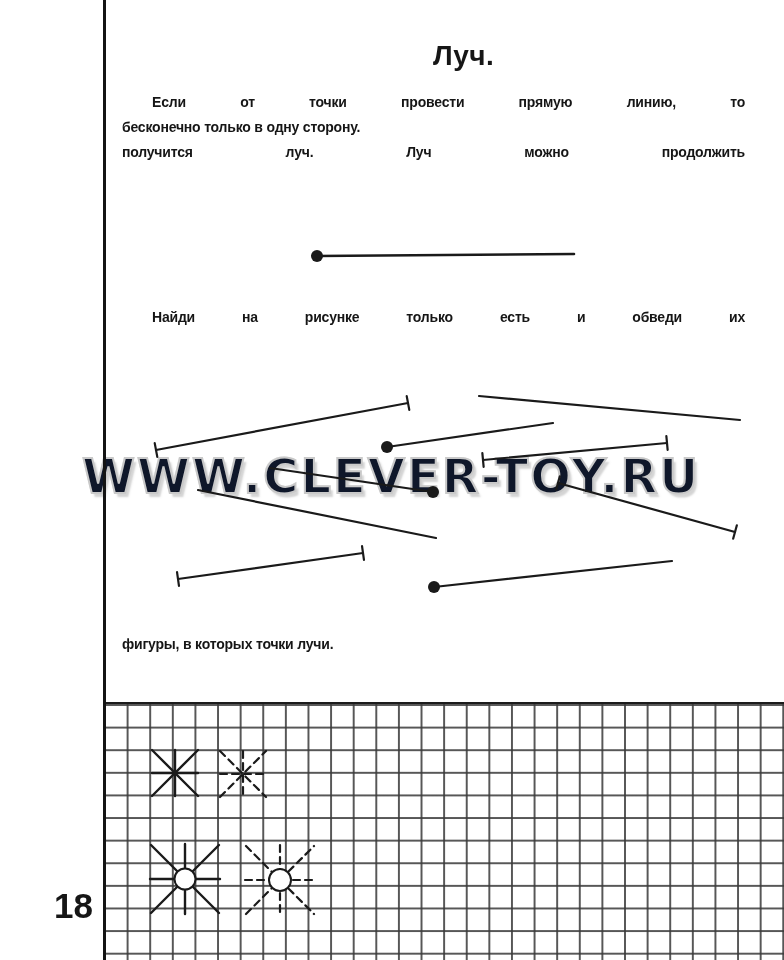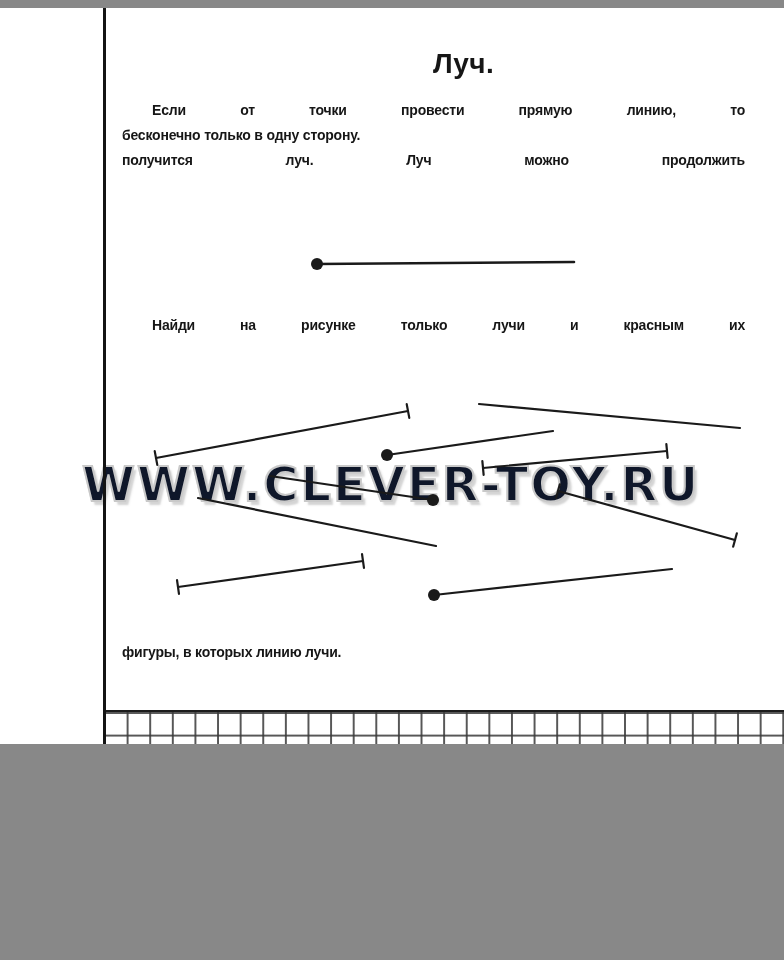--- a/index.html
+++ b/index.html
@@ -1,18 +1,18 @@
 <!DOCTYPE html>
 <html><head>
 <meta charset="utf-8">
 <style>
   html,body{margin:0;padding:0;background:#888;}
   .page{
-    position:relative;width:784px;height:736px;background:#ffffff;overflow:hidden;
-    font-family:"Liberation Sans",sans-serif;color:#161616;margin:8px auto;
+    position:relative;width:784px;height:960px;background:#ffffff;overflow:hidden;
+    font-family:"Liberation Sans",sans-serif;color:#161616;margin:0 auto;
   }
   .margin-line{position:absolute;left:103px;top:0;width:3px;height:960px;background:#141414;z-index:2;}
   .title{
     position:absolute;left:433px;top:40px;margin:0;
     font-size:28px;line-height:32px;font-weight:700;letter-spacing:.5px;z-index:2;
   }
   .para{position:absolute;left:122px;width:623px;font-size:14px;line-height:25px;font-weight:700;letter-spacing:-.2px;z-index:2;}
   .p1{top:90px;}
   .p2{top:305px;}
   .p3{top:632px;}
@@ -50,25 +50,25 @@
 
   <div class="para p1">
     <div class="tline just indent">Если от точки провести прямую линию, то</div>
     <div class="tline">бесконечно только в одну сторону.</div>
     <div class="tline just">получится луч. Луч можно продолжить</div>
   </div>
 
   <div class="watermark">WWW.CLEVER-TOY.RU</div>
 
   <div class="para p2">
-    <div class="tline just indent">Найди на рисунке только лучи и красным их</div>
+    <div class="tline just indent">Найди на рисунке только есть и обведи их</div>
   </div>
 
   <div class="para p3">
-    <div class="tline">фигуры, в которых линию лучи.</div>
+    <div class="tline">фигуры, в которых точки лучи.</div>
   </div>
 
   <div class="grid"></div>
 
   <div class="page-number">18</div>
 
   <svg id="drawing" viewBox="0 0 784 960">
       <circle cx="317" cy="256" r="6" fill="#1a1a1a"></circle>
       <line x1="317" y1="256" x2="574" y2="254" stroke="#1a1a1a" stroke-width="2.6" stroke-linecap="round"></line>
       <line x1="156" y1="450" x2="408" y2="403" stroke="#1a1a1a" stroke-width="2.2" stroke-linecap="round"></line>

